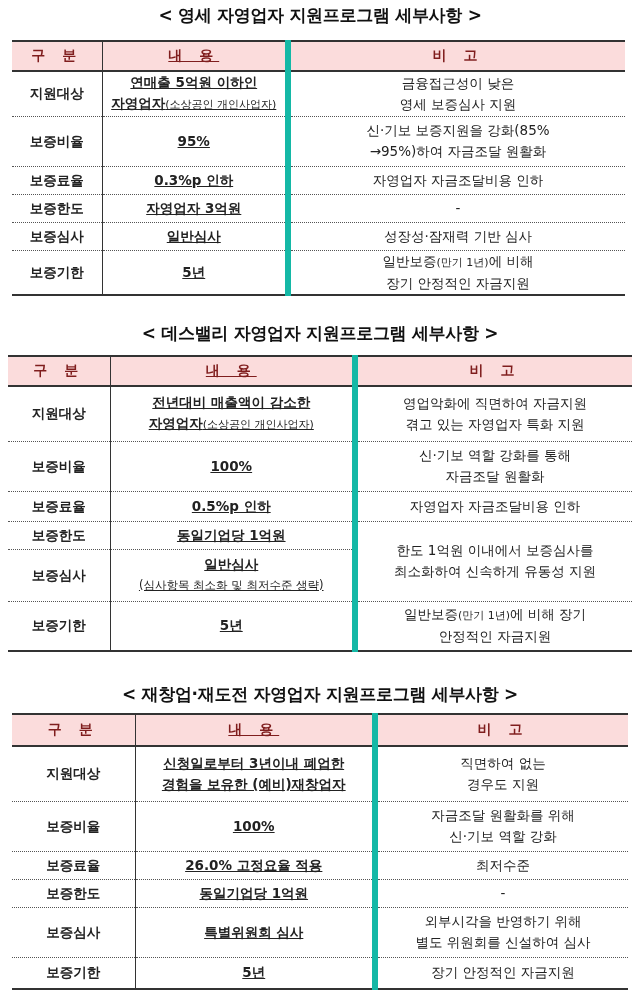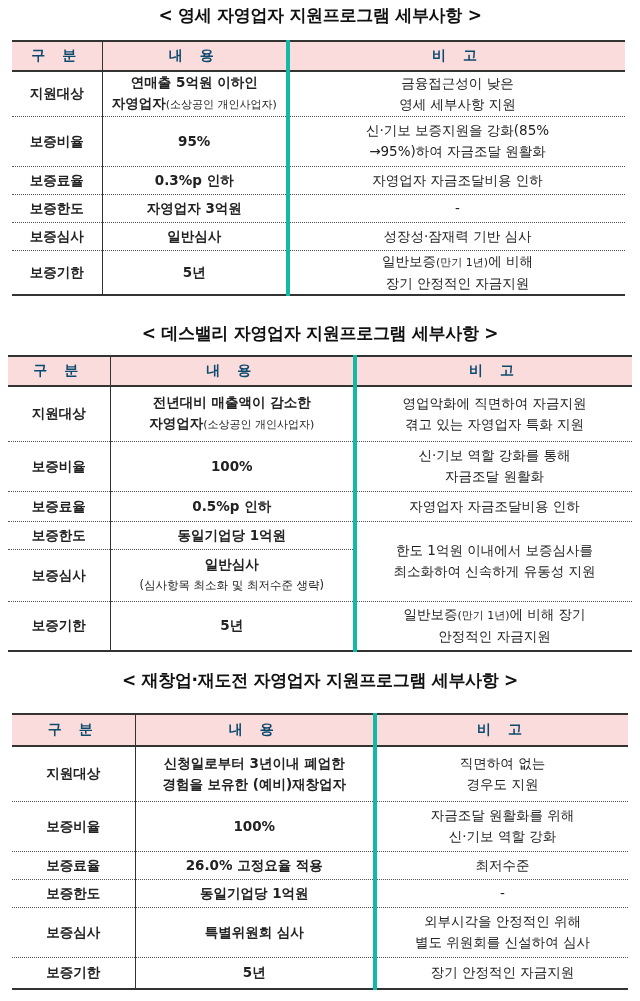--- a/index.html
+++ b/index.html
@@ -1,28 +1,28 @@
 <!DOCTYPE html>
 <html><head>
 <meta charset="utf-8">
 <style>
   html, body { margin: 0; padding: 0; background: #ffffff; }
   body { width: 640px; height: 1001px; position: relative; overflow: hidden;
          font-family: "DejaVu Sans", "Liberation Sans", sans-serif; color: #222; }
   .title { position: absolute; left: 0; width: 640px; text-align: center;
            font-size: 17px; font-weight: bold; color: #111; letter-spacing: -0.3px; }
   table.t { position: absolute; border-collapse: collapse; table-layout: fixed; }
-  table.t th { background: #fbdcdc; font-size: 14px; font-weight: bold; color: #0c4a6e;
+  table.t th { background: #fbdcdc; font-size: 14px; font-weight: bold; color: #7f1d1d;
                border-top: 2px solid #333; border-bottom: 2px solid #333;
                letter-spacing: 6px; padding: 0; }
   table.t td { font-size: 13.5px; text-align: center; vertical-align: middle;
                border-bottom: 1px dotted #555; padding: 0 4px; line-height: 21px; color: #222; }
   table.t tr:last-child td { border-bottom: 2px solid #333; }
   table.t th.c1, table.t td.c1 { border-right: 1px solid #333; }
-  table.t th.c2, table.t td.c2 { border-right: 4px solid #14b8a6; }
+  table.t th.c2, table.t td.c2 { border-right: 6px solid #14b8a6; text-decoration: underline; }
   td.c1 { font-weight: bold; font-size: 14px; }
   td.c2 { font-weight: bold; }
   td.c3 { font-weight: normal; margin-left: 48px; }
   .small { font-size: 11px; font-weight: normal; }
   .sub { display: block; font-size: 11.5px; font-weight: normal; }
 </style>
 </head>
 <body>
 
 <div class="title" style="top:4px;">&lt; 영세 자영업자 지원프로그램 세부사항 &gt;</div>
@@ -39,21 +39,21 @@
     <th class="c3">비 고</th>
   </tr>
   <tr style="height:45px">
     <td class="c1">지원대상</td>
     <td class="c2">
       <span>연매출 5억원 이하인</span><br>
       <span>자영업자</span><span class="small">(소상공인 개인사업자)</span>
     </td>
     <td class="c3">
       <span>금융접근성이 낮은</span><br>
-      <span>영세 세부사항 지원</span>
+      <span>영세 보증심사 지원</span>
     </td>
   </tr>
   <tr style="height:50px">
     <td class="c1">보증비율</td>
     <td class="c2">95%</td>
     <td class="c3">
       <span>신·기보 보증지원을 강화(85%</span><br>
       <span>→95%)하여 자금조달 원활화</span>
     </td>
   </tr>
@@ -139,21 +139,21 @@
     <td class="c1">보증기한</td>
     <td class="c2">5년</td>
     <td class="c3">
       <span>일반보증</span><span class="small">(만기 1년)</span><span>에 비해 장기</span><br>
       <span>안정적인 자금지원</span>
     </td>
   </tr>
 </tbody>
   </table>
 
-<div class="title" style="top:669px;">&lt; 재창업·재도전 자영업자 지원프로그램 세부사항 &gt;</div>
+<div class="title" style="top:683px;">&lt; 재창업·재도전 자영업자 지원프로그램 세부사항 &gt;</div>
 <table class="t" style="left:12px; top:713px; width:616px;">
   <colgroup>
       <col style="width:123px">
       <col style="width:240px">
       <col style="width:253px">
     </colgroup>
   <tbody>
       <tr style="height:32px">
     <th class="c1">구 분</th>
     <th class="c2">내 용</th>
@@ -185,21 +185,21 @@
   </tr>
   <tr style="height:28px">
     <td class="c1">보증한도</td>
     <td class="c2">동일기업당 1억원</td>
     <td class="c3">-</td>
   </tr>
   <tr style="height:50px">
     <td class="c1">보증심사</td>
     <td class="c2">특별위원회 심사</td>
     <td class="c3">
-      <span>외부시각을 안정적인 위해</span><br>
+      <span>외부시각을 반영하기 위해</span><br>
       <span>별도 위원회를 신설하여 심사</span>
     </td>
   </tr>
   <tr style="height:32px">
     <td class="c1">보증기한</td>
     <td class="c2">5년</td>
     <td class="c3">장기 안정적인 자금지원</td>
   </tr>
 </tbody>
   </table>

